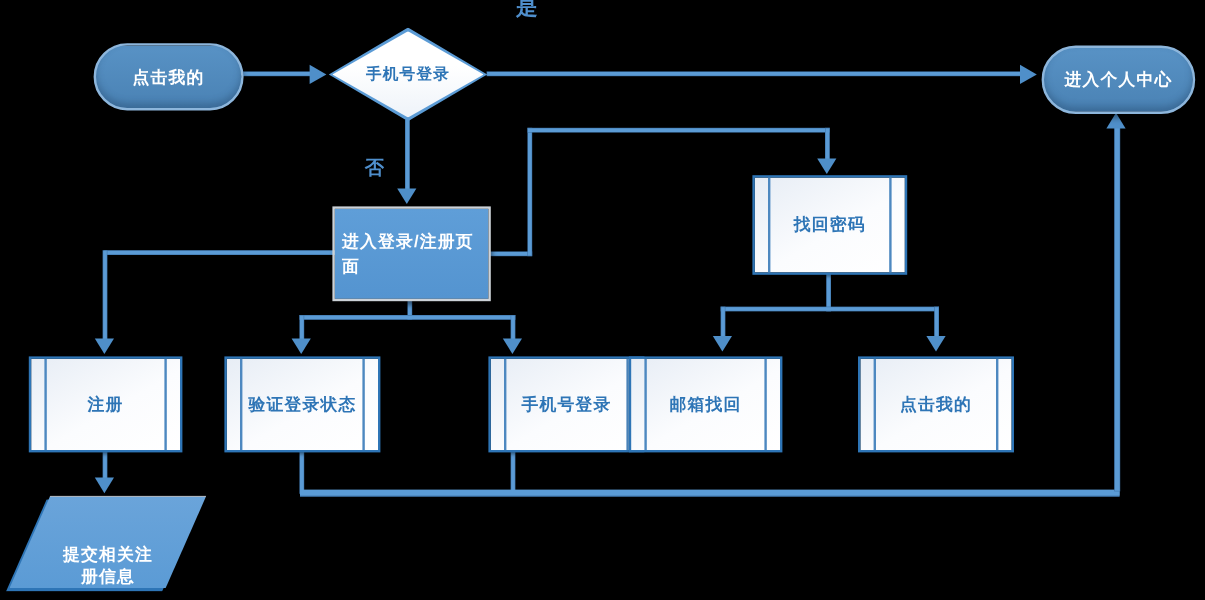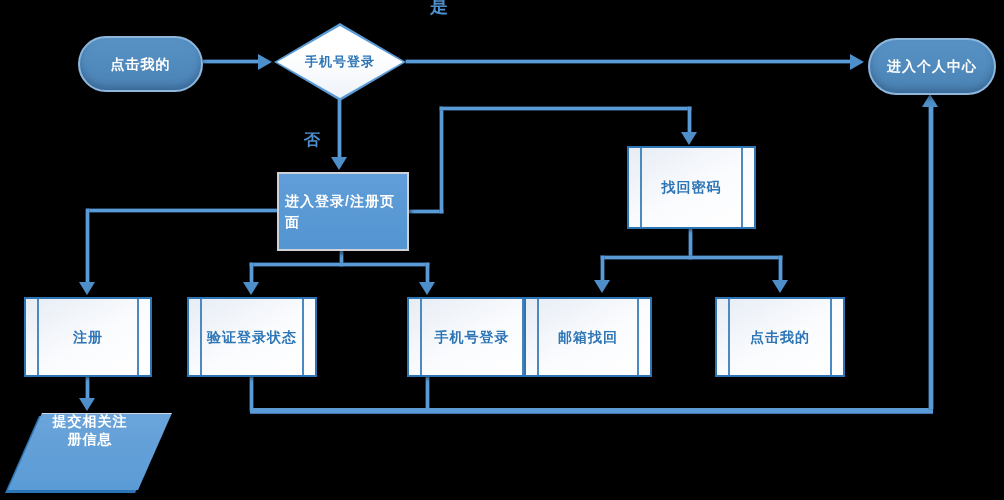--- a/index.html
+++ b/index.html
@@ -45,21 +45,21 @@
     clip-path:polygon(50% 0,100% 50%,50% 100%,0 50%);}
   .diamond-text{position:absolute;inset:0;display:flex;align-items:center;justify-content:center;
     color:#2e75b6;font-size:13px;font-weight:bold;letter-spacing:1px;}
 
   
   .para-shadow{position:absolute;inset:0;transform:translate(-3px,3px);
     background:#2e75b6;clip-path:polygon(20.7% 0,100% 0,79.3% 100%,0 100%);}
   .para-fill{position:absolute;inset:0;background:linear-gradient(180deg,#6aa4da 0%,#5b9bd5 100%);
     clip-path:polygon(20.7% 0,100% 0,79.3% 100%,0 100%);
     border-top:1px solid #cfd9e4;}
-  .para-text{position:absolute;inset:0;display:flex;align-items:flex-start;justify-content:center;
+  .para-text{position:absolute;inset:0;display:flex;align-items:flex-end;justify-content:center;
     color:#fff;font-size:14px;font-weight:bold;letter-spacing:1px;text-align:center;}
 
   
   .hl,.vl{position:absolute;background:#5b9bd5;box-shadow:0 0 0 .5px #3f76ab;}
   .hl{height:3px;} .vl{width:3px;}
   .thick{height:5px;box-shadow:0 1px 0 #3f76ab;}
   .arr{position:absolute;width:0;height:0;}
   .arr-r{border-top:8px solid transparent;border-bottom:8px solid transparent;border-left:14px solid #4f8fc9;}
   .arr-d{border-left:8px solid transparent;border-right:8px solid transparent;border-top:13px solid #4f8fc9;}
   .arr-u{border-left:8px solid transparent;border-right:8px solid transparent;border-bottom:13px solid #4f8fc9;}

